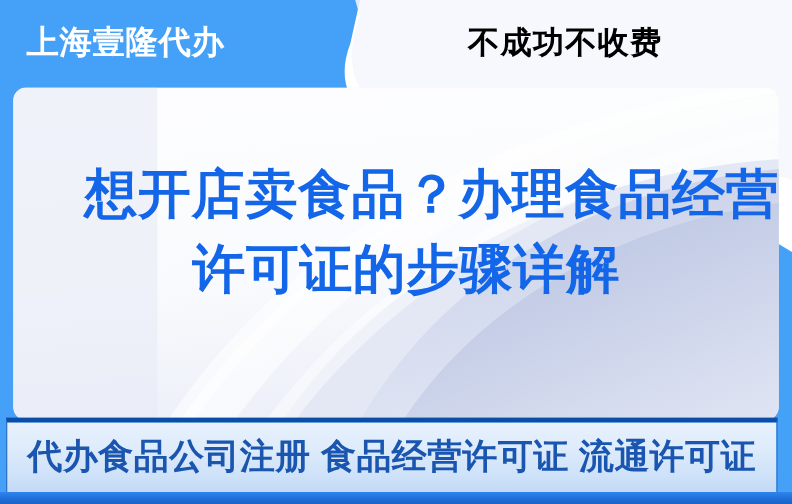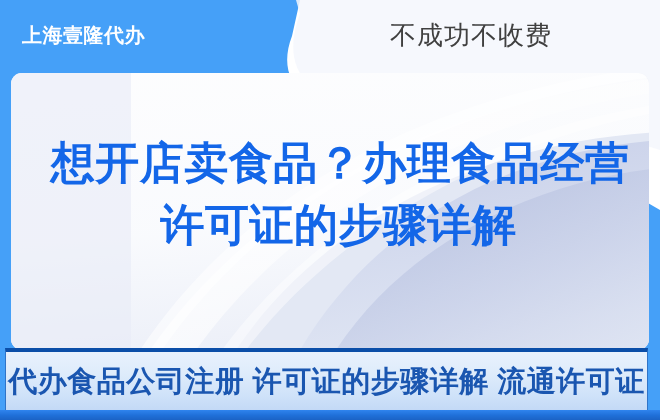--- a/index.html
+++ b/index.html
@@ -24,38 +24,38 @@
     width: 660px;
     height: 420px;
     pointer-events: none;
   }
 
   
   .brand {
     position: absolute;
     left: 22px;
     top: 18px;
-    font-size: 20px;
+    font-size: 27px;
     line-height: 34px;
     font-weight: 700;
     color: #ffffff;
     letter-spacing: 0.5px;
     white-space: nowrap;
     z-index: 6;
   }
 
   
   .slogan {
     position: absolute;
     left: 390px;
     top: 18px;
     font-size: 26px;
     line-height: 34px;
-    font-weight: 400;
-    color: #404040;
+    font-weight: 700;
+    color: #000000;
     letter-spacing: 1px;
     white-space: nowrap;
     z-index: 6;
   }
 
   
   .title-block {
     position: absolute;
     left: 11px;
     top: 132px;
@@ -66,21 +66,21 @@
   .title-line {
     font-size: 44px;
     line-height: 62px;
     font-weight: 700;
     color: #1366e8;
     letter-spacing: 0.5px;
     white-space: nowrap;
     padding-left: 17px;
   }
   .title-line.line1 {
-    text-align: center;
+    text-align: right;
     padding-left: 20px;
   }
   .title-line.line2 {
     text-align: center;
   }
 
   
   .banner {
     position: absolute;
     left: 5px;
@@ -186,18 +186,18 @@
   <div class="brand">上海壹隆代办</div>
 
   <div class="slogan">不成功不收费</div>
 
   <div class="title-block">
     <div class="title-line line1">想开店卖食品？办理食品经营</div>
     <div class="title-line line2">许可证的步骤详解</div>
   </div>
 
   <div class="banner">
-    <div class="banner-text">代办食品公司注册 许可证的步骤详解 流通许可证</div>
+    <div class="banner-text">代办食品公司注册 食品经营许可证 流通许可证</div>
   </div>
 
   <div class="bottom-strip"></div>
 
 </div>
 
 </body></html>

